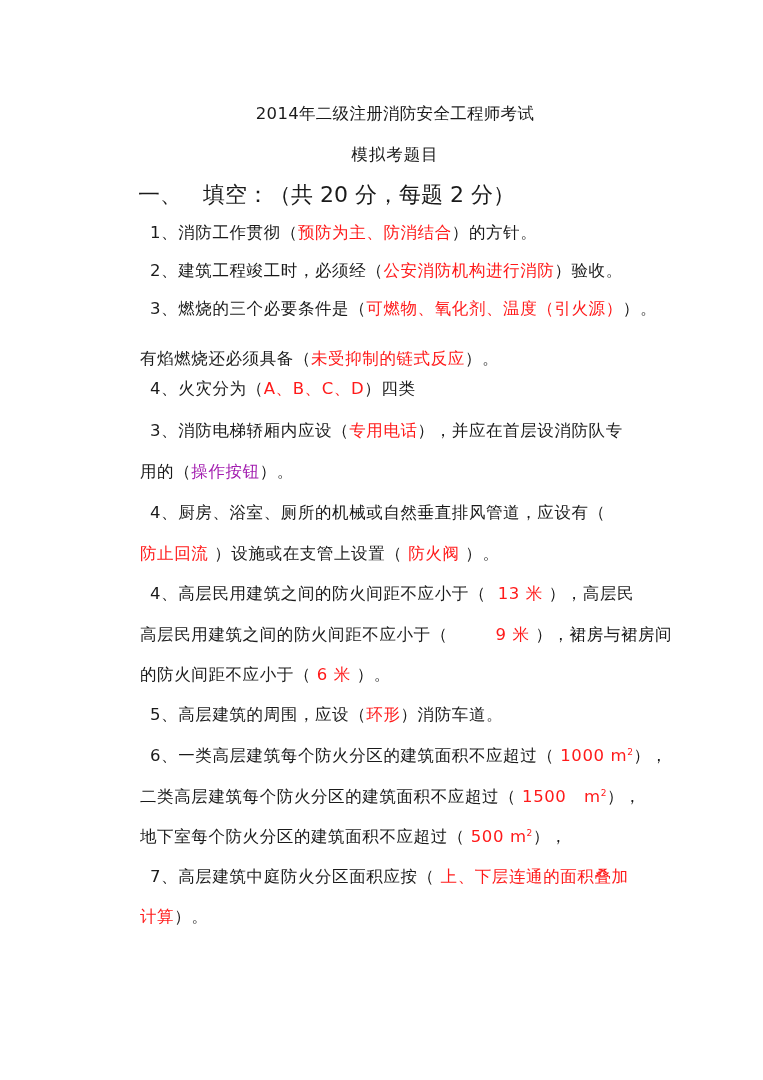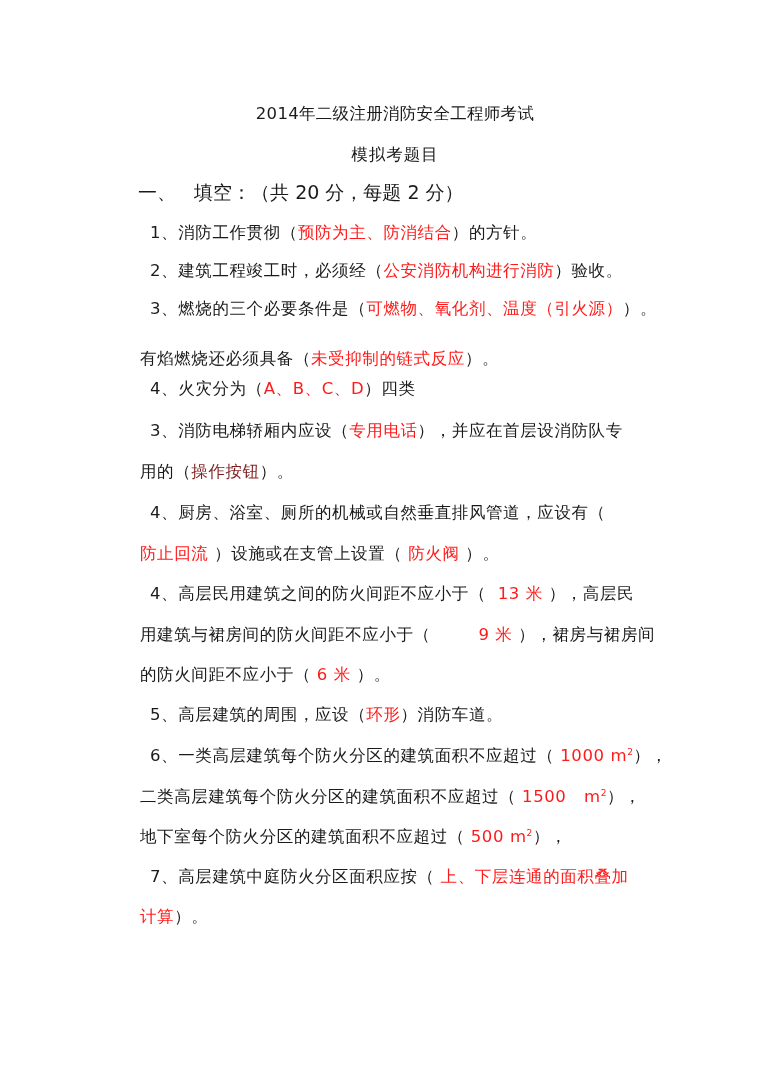--- a/index.html
+++ b/index.html
@@ -1,44 +1,44 @@
 <!DOCTYPE html>
 <html><head>
 <meta charset="utf-8">
 <style>
   html, body { margin: 0; padding: 0; background: #ffffff; }
   body { width: 763px; height: 1080px; position: relative; overflow: hidden;
          font-family: "DejaVu Sans", "Liberation Sans", sans-serif; color: #1a1a1a; }
   .page { position: absolute; left: 0; top: 0; width: 763px; height: 1080px; background: #fff; }
   .title { position: absolute; top: 103px; left: 0; width: 790px; text-align: center; font-size: 16.5px; letter-spacing: 0.3px; }
   .subtitle { position: absolute; top: 144px; left: 0; width: 790px; text-align: center; font-size: 16.5px; letter-spacing: 1px; }
-  .heading { position: absolute; top: 180px; left: 138px; font-size: 19px; white-space: pre; }
+  .heading { position: absolute; top: 180px; left: 138px; font-size: 22px; white-space: pre; }
   .line { position: absolute; font-size: 16.5px; white-space: pre; letter-spacing: 0.6px; }
   .ans { color: #ff1a1a; }
   sup { font-size: 9px; vertical-align: 6px; }
 </style>
 </head>
 <body>
 
 <div class="page">
   <div class="title">2014年二级注册消防安全工程师考试</div>
   <div class="subtitle">模拟考题目</div>
   <div class="heading">一、   填空：（共 20 分，每题 2 分）</div>
   <div id="lines">
       <div class="line" style="top: 222px; left: 150px;"><span>1、消防工作贯彻（</span><span class="ans" style="color: rgb(255, 26, 26);">预防为主、防消结合</span><span>）的方针。</span></div>
       <div class="line" style="top: 260px; left: 150px;"><span>2、建筑工程竣工时，必须经（</span><span class="ans" style="color: rgb(255, 26, 26);">公安消防机构进行消防</span><span>）验收。</span></div>
       <div class="line" style="top: 298px; left: 150px;"><span>3、燃烧的三个必要条件是（</span><span class="ans" style="color: rgb(255, 26, 26);">可燃物、氧化剂、温度（引火源）</span><span>）。</span></div>
       <div class="line" style="top: 348px; left: 140px;"><span>有焰燃烧还必须具备（</span><span class="ans" style="color: rgb(255, 26, 26);">未受抑制的链式反应</span><span>）。</span></div>
       <div class="line" style="top: 378px; left: 150px;"><span>4、火灾分为（</span><span class="ans" style="color: rgb(255, 26, 26);">A、B、C、D</span><span>）四类</span></div>
       <div class="line" style="top: 420px; left: 150px;"><span>3、消防电梯轿厢内应设（</span><span class="ans" style="color: rgb(255, 26, 26);">专用电话</span><span>），并应在首层设消防队专</span></div>
-      <div class="line" style="top: 461px; left: 140px;"><span>用的（</span><span class="ans" style="color: #7f1d1d;">操作按钮</span><span>）。</span></div>
+      <div class="line" style="top: 461px; left: 140px;"><span>用的（</span><span class="ans" style="color: #a21caf;">操作按钮</span><span>）。</span></div>
       <div class="line" style="top: 502px; left: 150px;"><span>4、厨房、浴室、厕所的机械或自然垂直排风管道，应设有（</span></div>
       <div class="line" style="top: 543px; left: 140px;"><span class="ans" style="color: rgb(255, 26, 26);">防止回流</span><span> ）设施或在支管上设置（ </span><span class="ans" style="color: rgb(255, 26, 26);">防火阀</span><span> ）。</span></div>
       <div class="line" style="top: 583px; left: 150px;"><span>4、高层民用建筑之间的防火间距不应小于（  </span><span class="ans" style="color: rgb(255, 26, 26);">13 米</span><span> ），高层民</span></div>
-      <div class="line" style="top: 624px; left: 140px;"><span>用建筑与裙房间的防火间距不应小于（  </span><span class="ans" style="color: rgb(255, 26, 26); margin-left: 36px;">9 米</span><span> ），裙房与裙房间</span></div>
+      <div class="line" style="top: 624px; left: 140px;"><span>高层民用建筑之间的防火间距不应小于（  </span><span class="ans" style="color: rgb(255, 26, 26); margin-left: 36px;">9 米</span><span> ），裙房与裙房间</span></div>
       <div class="line" style="top: 664px; left: 140px;"><span>的防火间距不应小于（ </span><span class="ans" style="color: rgb(255, 26, 26);">6 米</span><span> ）。</span></div>
       <div class="line" style="top: 704px; left: 150px;"><span>5、高层建筑的周围，应设（</span><span class="ans" style="color: rgb(255, 26, 26);">环形</span><span>）消防车道。</span></div>
       <div class="line" style="top: 745px; left: 150px;"><span>6、一类高层建筑每个防火分区的建筑面积不应超过（ </span><span class="ans" style="color: rgb(255, 26, 26);">1000 m<sup>2</sup></span><span>），</span></div>
       <div class="line" style="top: 786px; left: 140px;"><span>二类高层建筑每个防火分区的建筑面积不应超过（ </span><span class="ans" style="color: rgb(255, 26, 26);">1500   m<sup>2</sup></span><span>），</span></div>
       <div class="line" style="top: 826px; left: 140px;"><span>地下室每个防火分区的建筑面积不应超过（ </span><span class="ans" style="color: rgb(255, 26, 26);">500 m<sup>2</sup></span><span>），</span></div>
       <div class="line" style="top: 866px; left: 150px;"><span>7、高层建筑中庭防火分区面积应按（ </span><span class="ans" style="color: rgb(255, 26, 26);">上、下层连通的面积叠加</span></div>
       <div class="line" style="top: 906px; left: 140px;"><span class="ans" style="color: rgb(255, 26, 26);">计算</span><span>）。</span></div>
     </div>
 </div>
 

